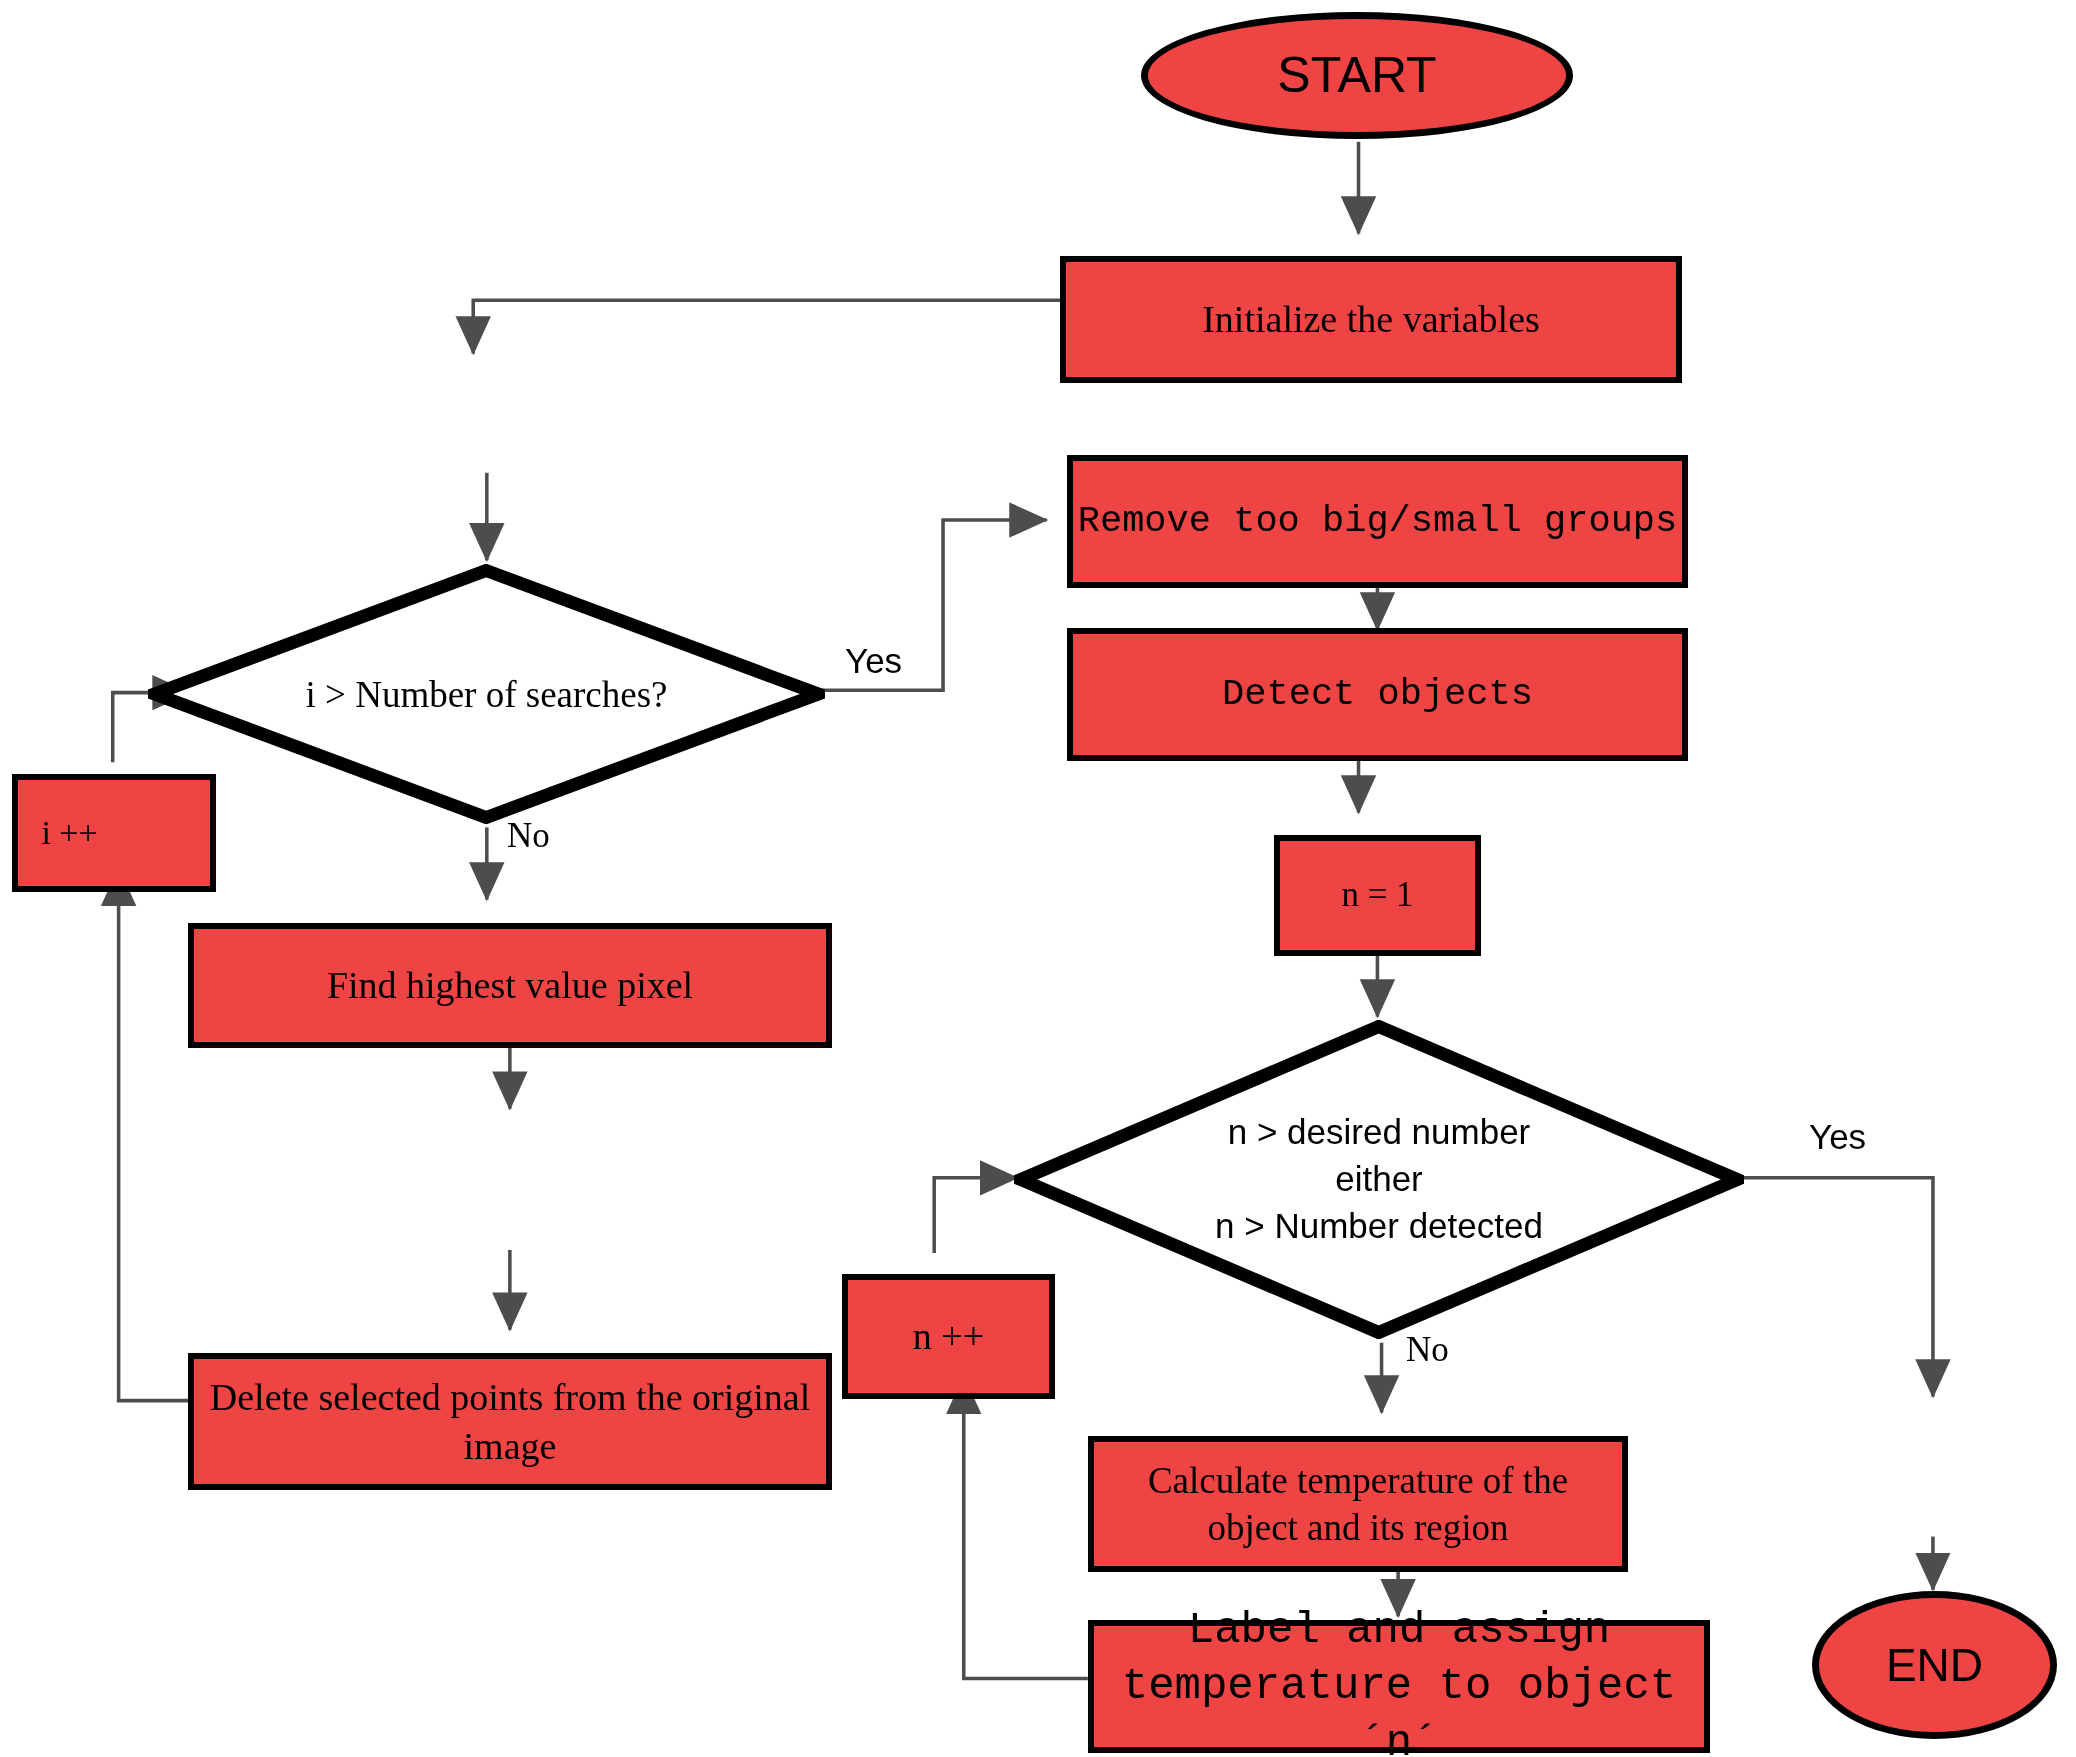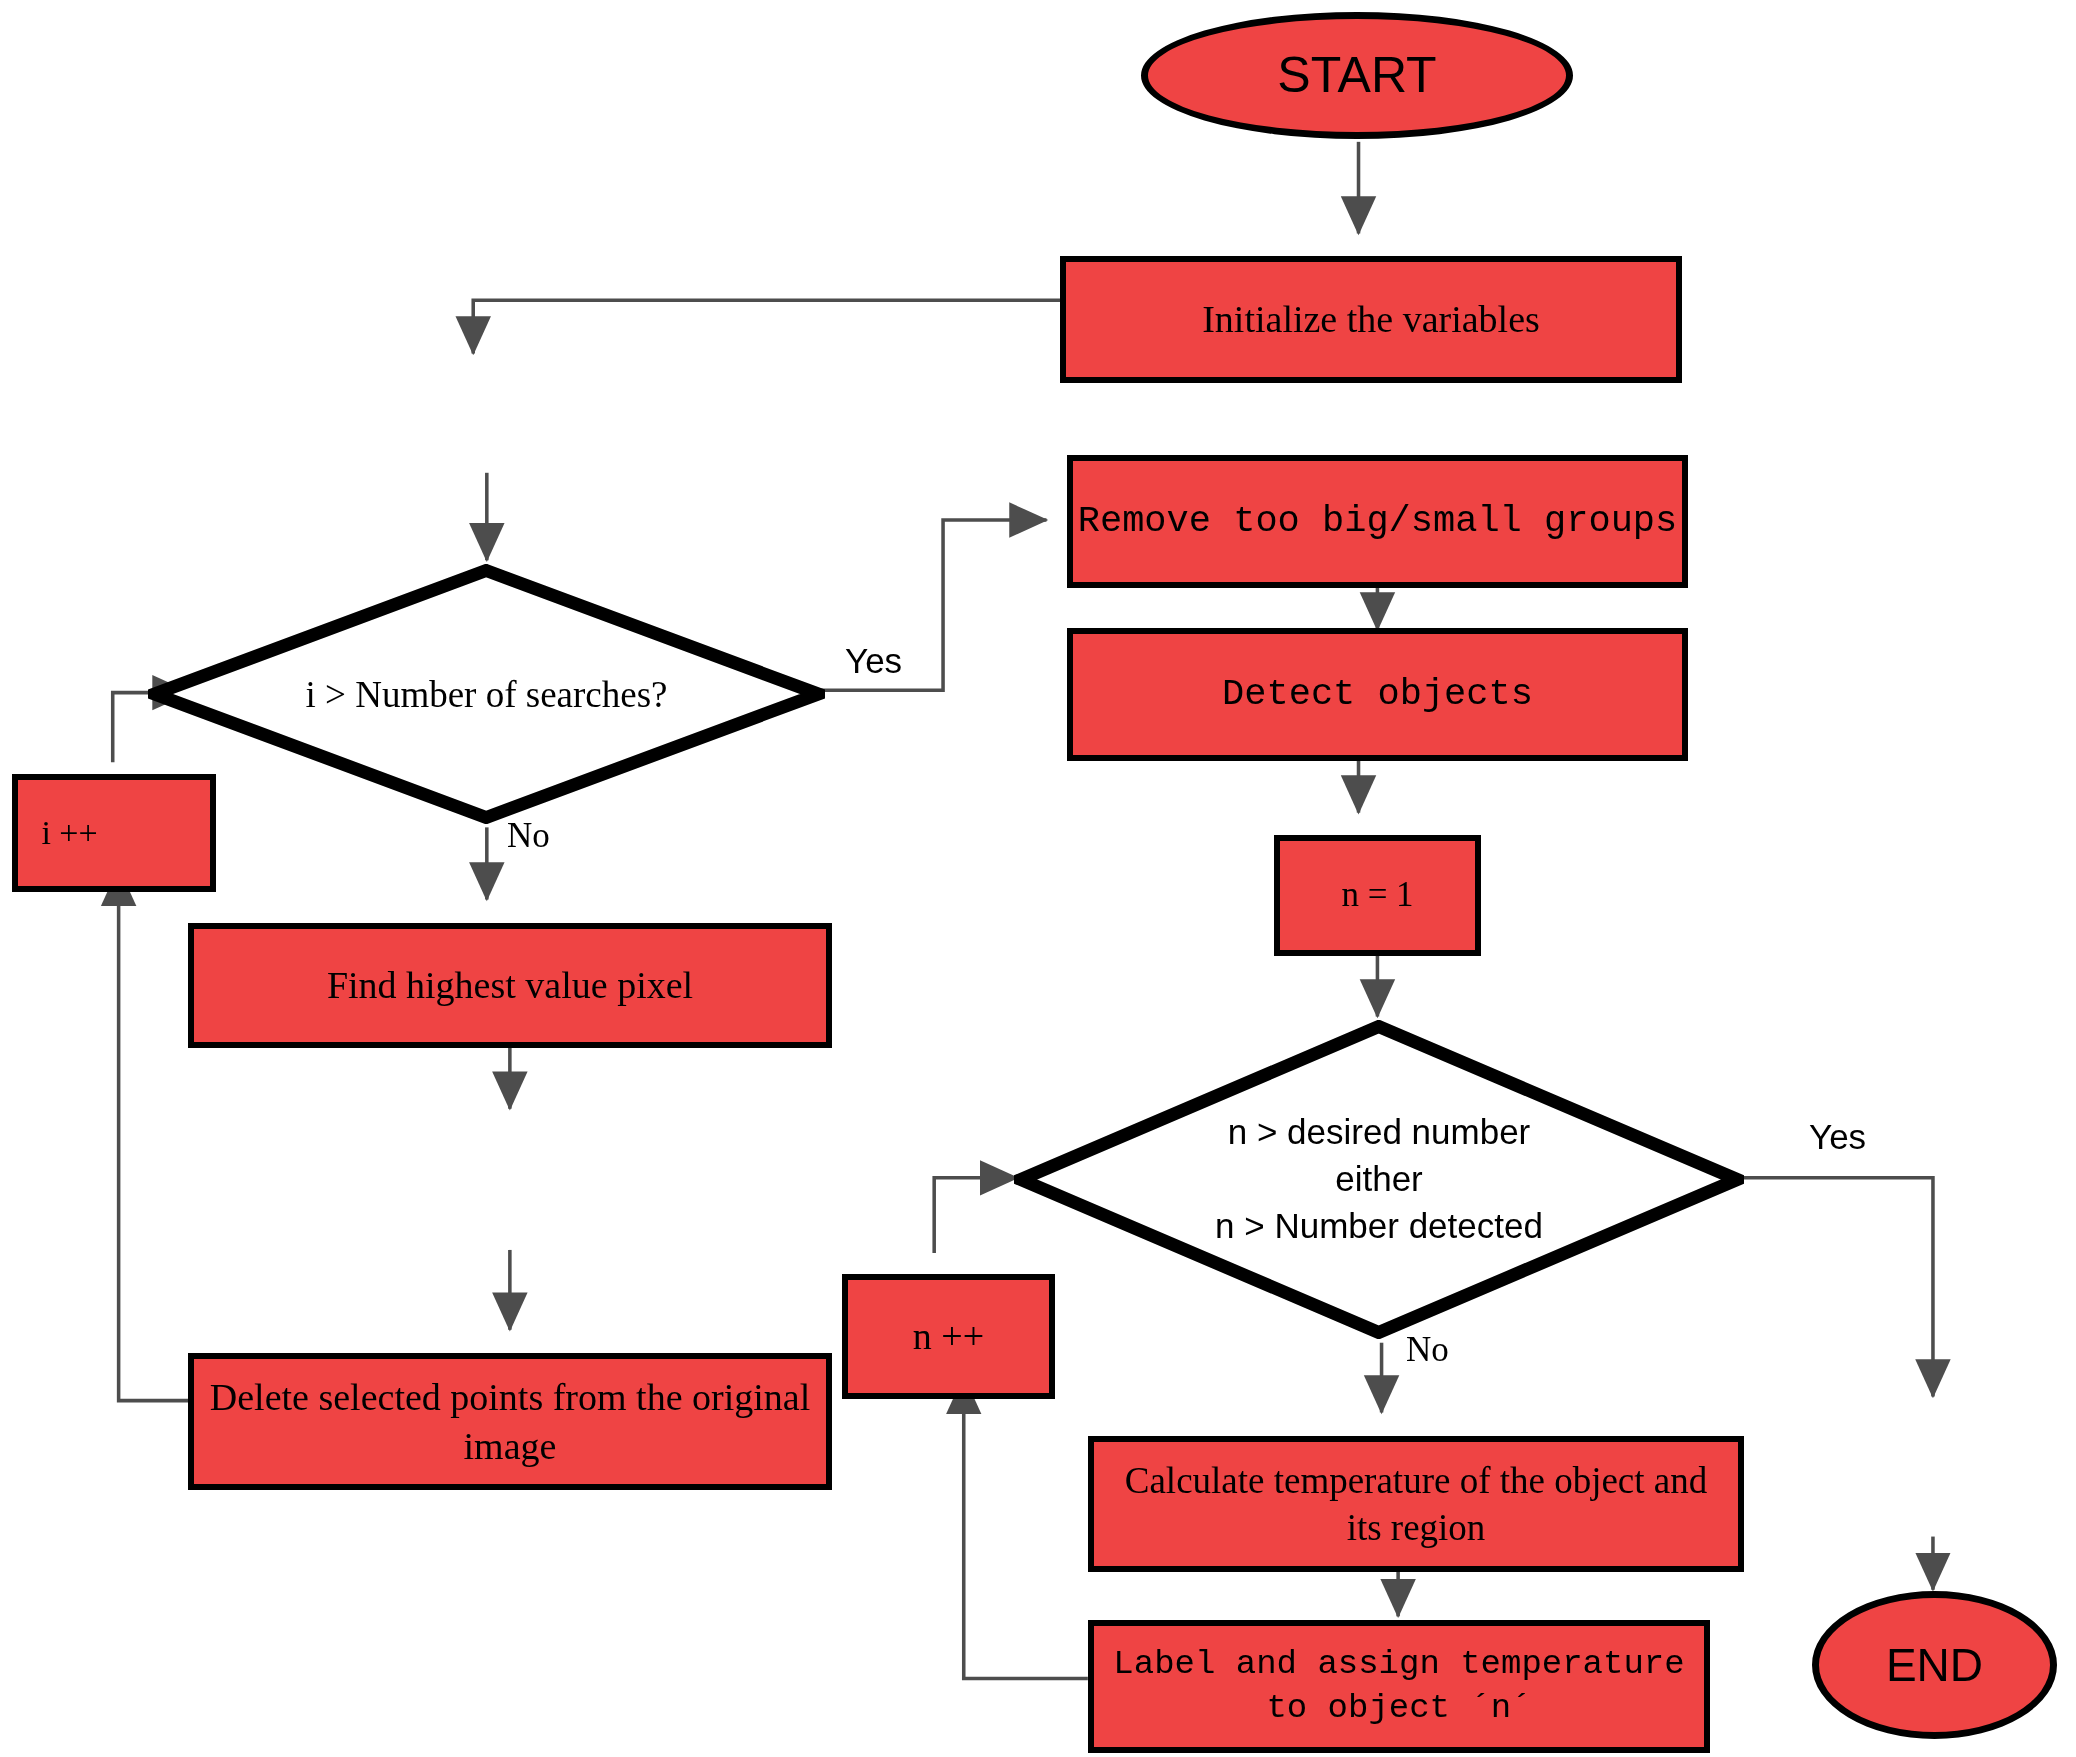--- a/index.html
+++ b/index.html
@@ -159,26 +159,26 @@
 
 
   <div class="node proc" style="left:842px;top:1254px;width:213px;height:125px;font-size:38px;">
     <span>n ++</span>
   </div>
 
   <div class="node proc" style="left:188px;top:1333px;width:644px;height:137px;font-size:38px;padding:0 13px;">
     <span>Delete selected points from the original image</span>
   </div>
 
-  <div class="node proc" style="left:1088px;top:1416px;width:656px;height:136px;font-size:37px;padding:0 26px;">
+  <div class="node proc" style="left:1088px;top:1416px;width:540px;height:136px;font-size:37px;padding:0 26px;">
     <span>Calculate temperature of the object and its region</span>
   </div>
 
 
-  <div class="node proc-sans" style="left:1088px;top:1620px;width:622px;height:133px;font-size:34px;padding:7px 13px;">
+  <div class="node proc-sans" style="left:1088px;top:1620px;width:622px;height:133px;font-size:44px;padding:7px 13px;">
     <span>Label and assign temperature to object ´n´</span>
   </div>
 
   <div class="node term" style="left:1812px;top:1591px;width:245px;height:148px;font-size:46px;">
     <span>END</span>
   </div>
 
   <div class="edge-label sans" style="left:845px;top:641px;font-size:35px;">
     <span>Yes</span>
   </div>

